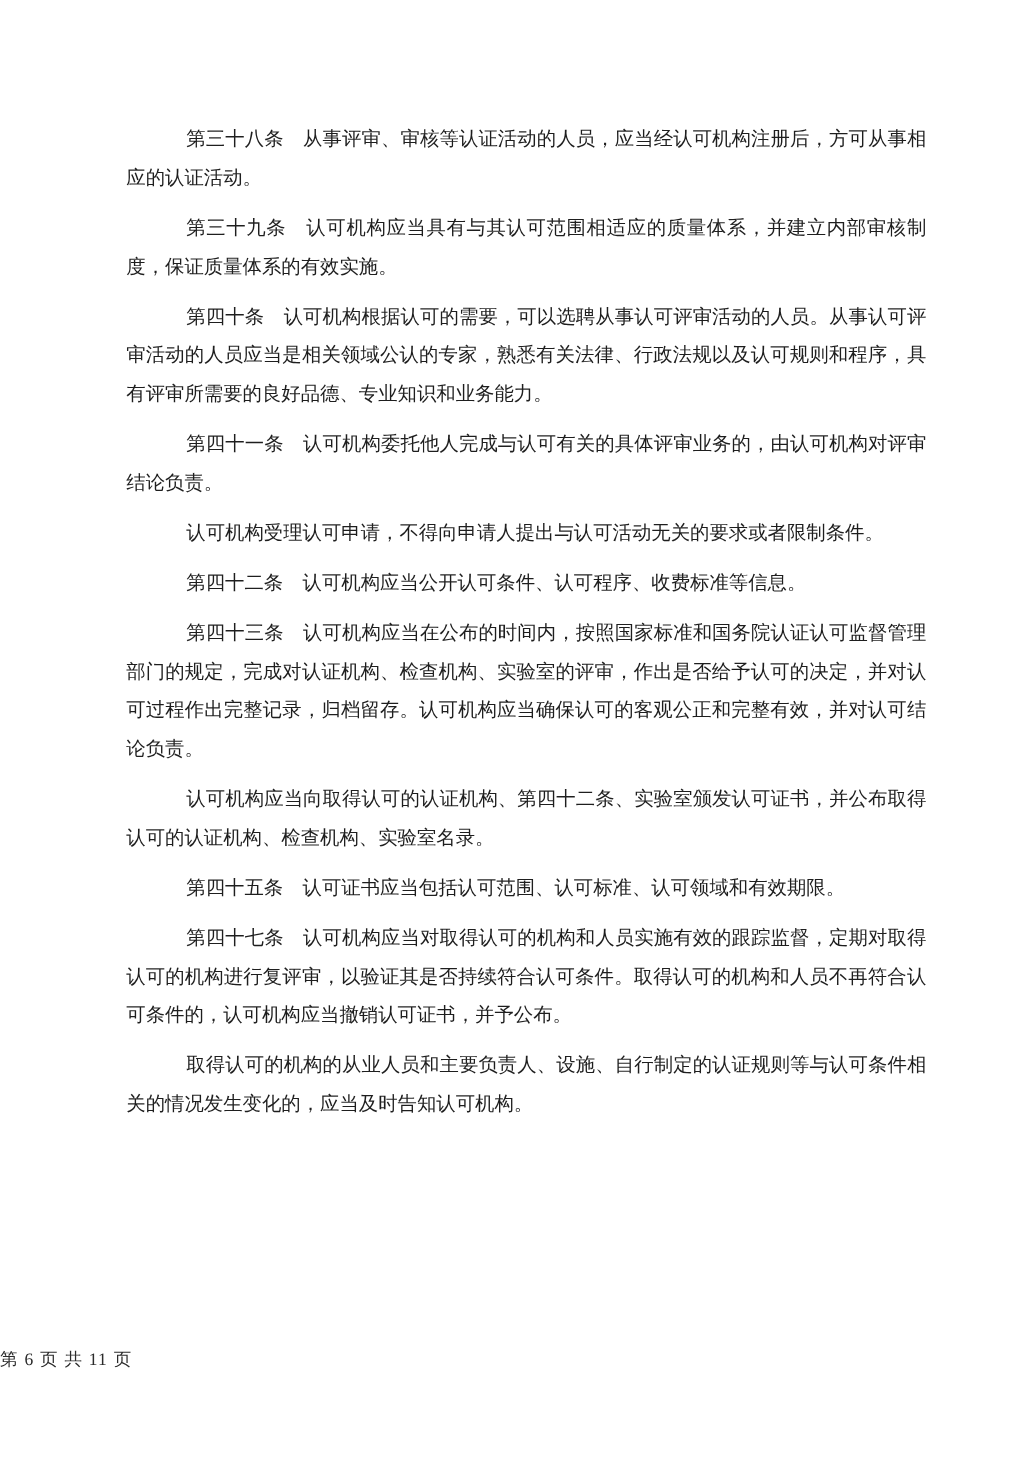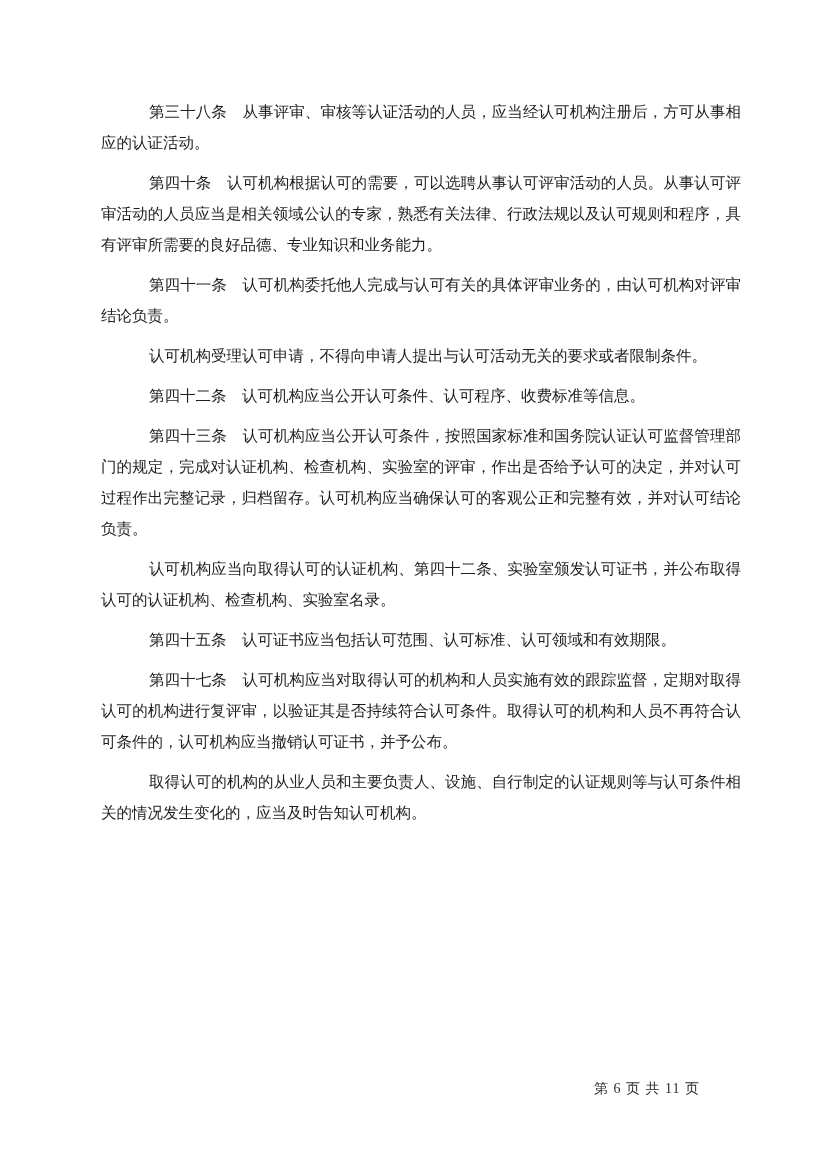--- a/index.html
+++ b/index.html
@@ -30,37 +30,38 @@
     text-align: justify;
     text-indent: 48px;
     word-break: break-all;
     overflow-wrap: break-word;
   }
   .page-footer {
     position: absolute;
     left: 0;
     top: 1079px;
     width: 700px;
-    text-align: right;
+    text-align: left;
     font-size: 14px;
     line-height: 20px;
     color: #2b2b2b;
     letter-spacing: 1px;
   }
 </style>
 </head>
 <body>
 
 <div class="page">
   <div class="doc-body">
     <p class="para">第三十八条　从事评审、审核等认证活动的人员，应当经认可机构注册后，方可从事相应的认证活动。</p>
+    <p class="para">第三十九条　认可机构应当具有与其认可范围相适应的质量体系，并建立内部审核制度，保证质量体系的有效实施。</p>
     <p class="para">第四十条　认可机构根据认可的需要，可以选聘从事认可评审活动的人员。从事认可评审活动的人员应当是相关领域公认的专家，熟悉有关法律、行政法规以及认可规则和程序，具有评审所需要的良好品德、专业知识和业务能力。</p>
     <p class="para">第四十一条　认可机构委托他人完成与认可有关的具体评审业务的，由认可机构对评审结论负责。</p>
     <p class="para">认可机构受理认可申请，不得向申请人提出与认可活动无关的要求或者限制条件。</p>
     <p class="para">第四十二条　认可机构应当公开认可条件、认可程序、收费标准等信息。</p>
-    <p class="para">第四十三条　认可机构应当公开认可条件，按照国家标准和国务院认证认可监督管理部门的规定，完成对认证机构、检查机构、实验室的评审，作出是否给予认可的决定，并对认可过程作出完整记录，归档留存。认可机构应当确保认可的客观公正和完整有效，并对认可结论负责。</p>
+    <p class="para">第四十三条　认可机构应当在公布的时间内，按照国家标准和国务院认证认可监督管理部门的规定，完成对认证机构、检查机构、实验室的评审，作出是否给予认可的决定，并对认可过程作出完整记录，归档留存。认可机构应当确保认可的客观公正和完整有效，并对认可结论负责。</p>
     <p class="para">认可机构应当向取得认可的认证机构、第四十二条、实验室颁发认可证书，并公布取得认可的认证机构、检查机构、实验室名录。</p>
     <p class="para">第四十五条　认可证书应当包括认可范围、认可标准、认可领域和有效期限。</p>
     <p class="para">第四十七条　认可机构应当对取得认可的机构和人员实施有效的跟踪监督，定期对取得认可的机构进行复评审，以验证其是否持续符合认可条件。取得认可的机构和人员不再符合认可条件的，认可机构应当撤销认可证书，并予公布。</p>
     <p class="para">取得认可的机构的从业人员和主要负责人、设施、自行制定的认证规则等与认可条件相关的情况发生变化的，应当及时告知认可机构。</p>
   </div>
   <div class="page-footer">第 6 页 共 11 页</div>
 </div>
 
 </body></html>

